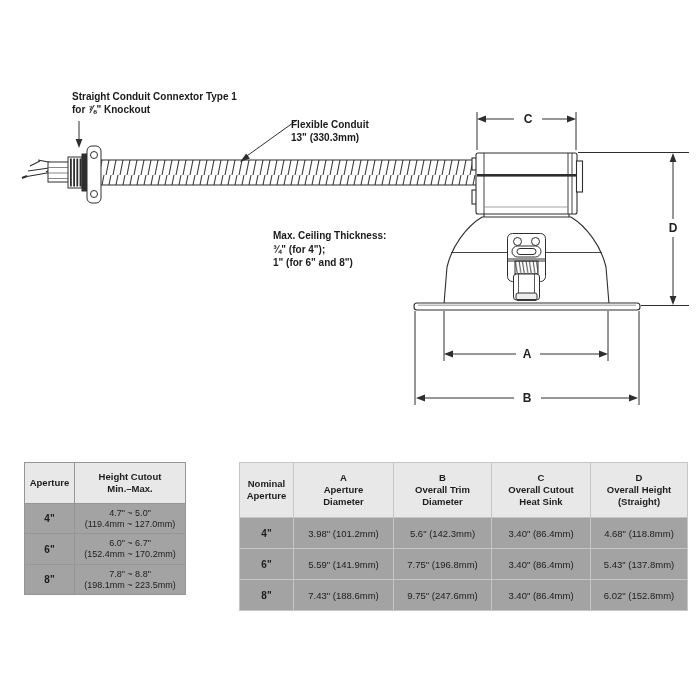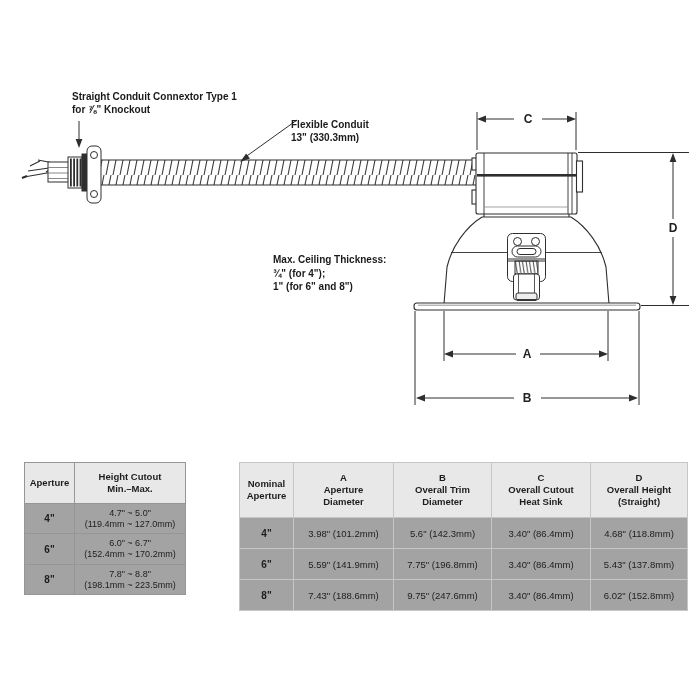--- a/index.html
+++ b/index.html
@@ -159,21 +159,21 @@
   </svg>
 
   <div class="lbl" style="left:72px;top:90px;">
     <div>Straight Conduit Connextor Type 1</div>
     <div>for ⅞" Knockout</div>
   </div>
   <div class="lbl" style="left:291px;top:90px;margin-top:28px;">
     <div>Flexible Conduit</div>
     <div>13" (330.3mm)</div>
   </div>
-  <div class="lbl" style="left:273px;top:229px;line-height:13.5px;margin-top:24px;">
+  <div class="lbl" style="left:273px;top:229px;line-height:13.5px;">
     <div>Max. Ceiling Thickness:</div>
     <div>¾" (for 4");</div>
     <div>1" (for 6" and 8")</div>
   </div>
 
   <table class="t-cutout">
     <colgroup>
         <col style="width:50px">
         <col style="width:111px">
       </colgroup>

